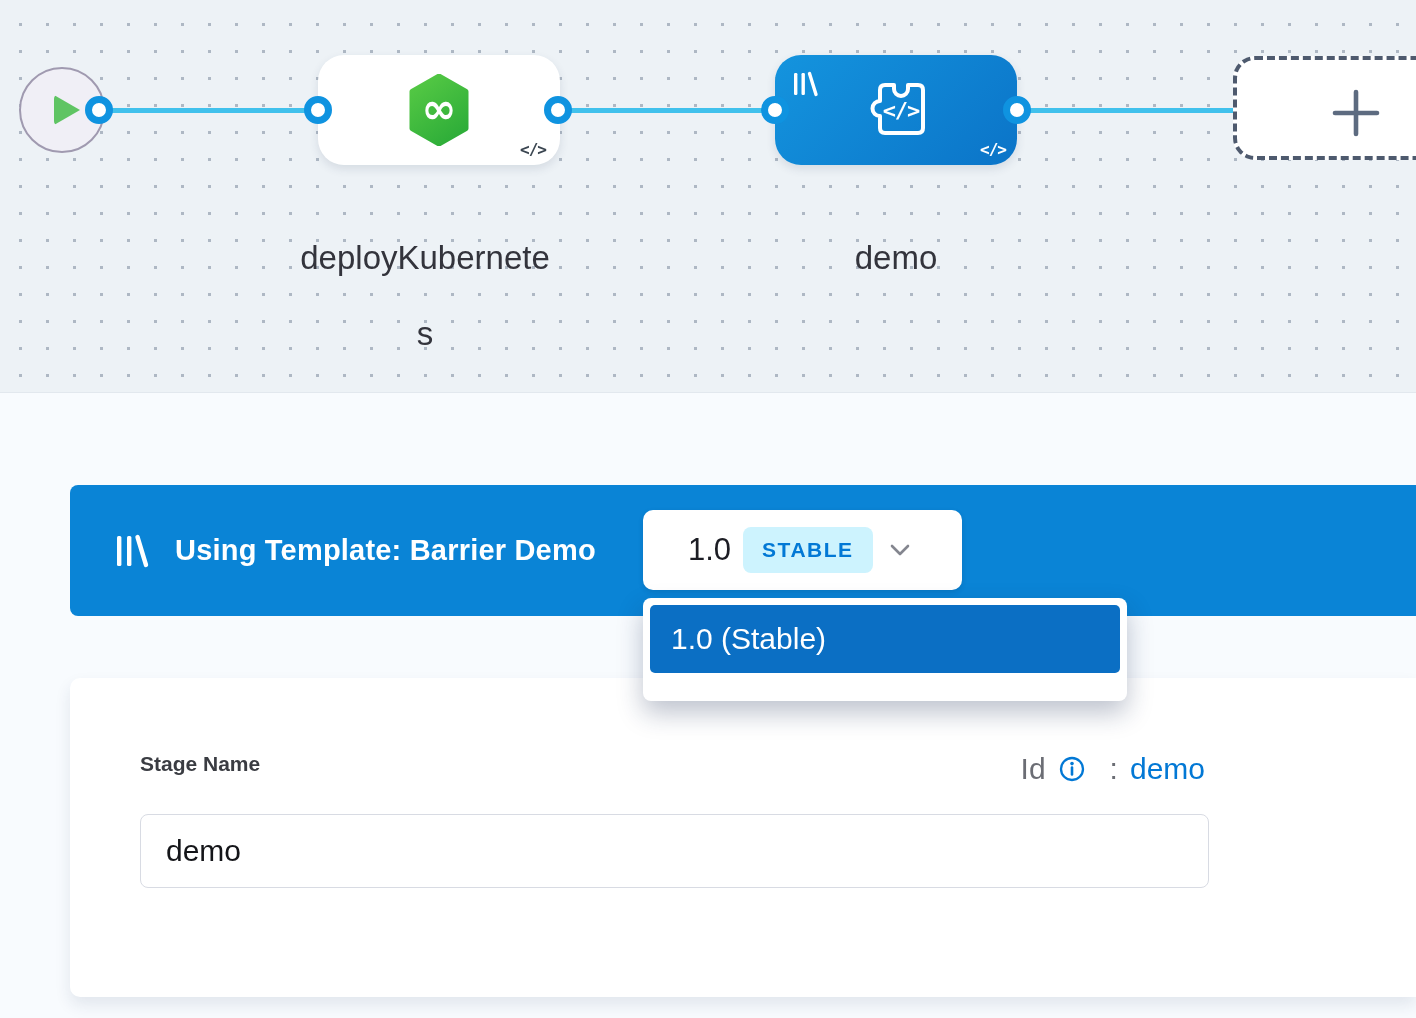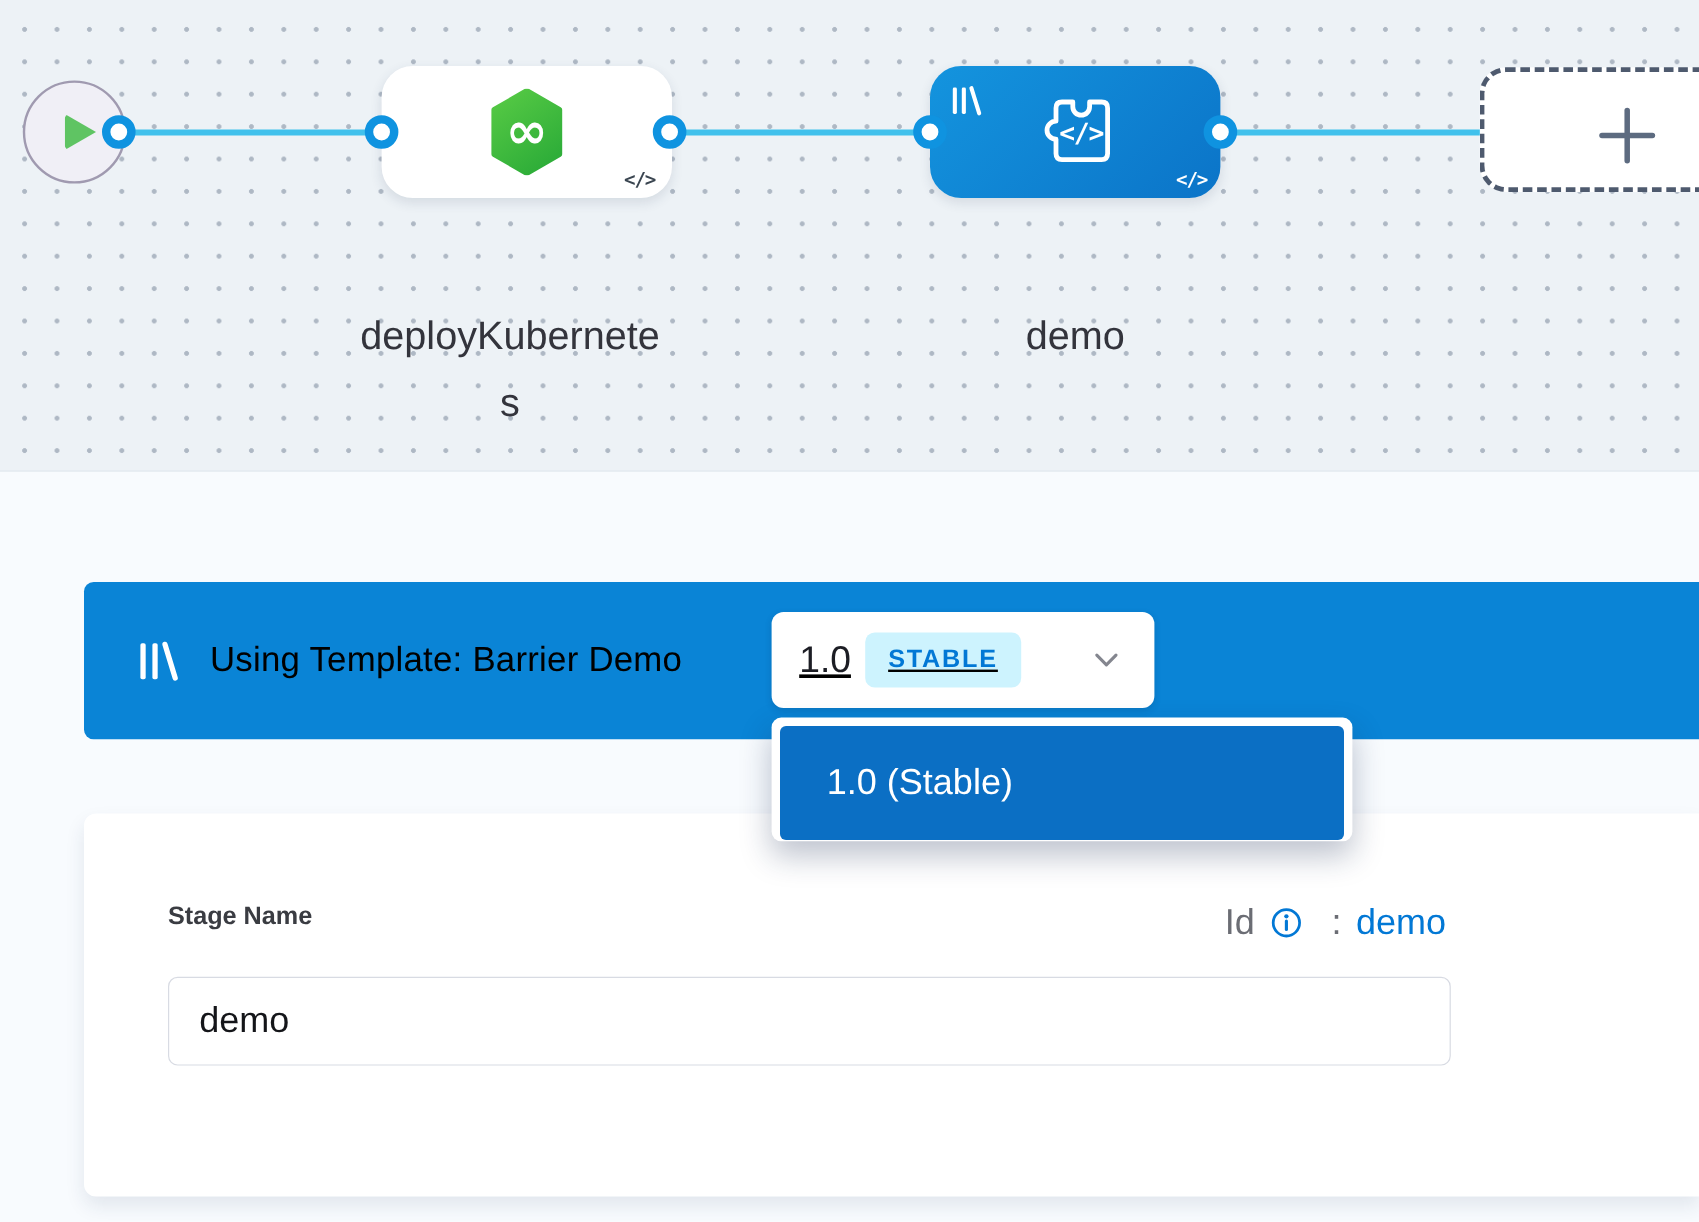--- a/index.html
+++ b/index.html
@@ -29,43 +29,43 @@
   .node-blue  { left:775px; background:linear-gradient(135deg,#1494de 0%,#0b74c8 100%); }
   .hex-icon { position:absolute; left:89px; top:19px; }
   .custom-icon { position:absolute; left:93px; top:25px; }
   .lib-icon-node { position:absolute; left:17px; top:16px; }
   .code-badge { position:absolute; right:14px; bottom:6px; font-size:16px; font-weight:bold;
           letter-spacing:-1px; color:#3a4550; font-family:"DejaVu Sans Mono",monospace; }
   .code-badge.white { color:#ffffff; right:11px; }
   .add-node { position:absolute; left:1233px; top:56px; width:239px; height:104px;
           background:#ffffff; border:4px dashed #4e5a6e; border-radius:22px; z-index:3; }
   .plus-icon { position:absolute; left:95px; top:29px; }
-  .node-label { position:absolute; font-size:33px; color:#33343c; text-align:center; line-height:56px;margin-top:32px; }
+  .node-label { position:absolute; font-size:33px; color:#33343c; text-align:center; line-height:76px; }
   .lbl-deploy { left:299px; top:220px; width:252px; word-break:break-all; }
   .lbl-demo   { left:775px; top:220px; width:242px; }
   .lbl-add    { left:1259px; top:218px; white-space:nowrap; text-align:left; }
 
   
   .banner { position:absolute; left:70px; top:485px; width:1346px; height:131px;
           background:#0a84d6; border-radius:8px 0 0 8px; z-index:1;
           display:flex; align-items:center; padding-left:45px; }
-  .banner-text { color:#000000; font-size:29px; font-weight:400; margin-left:26px; letter-spacing:0.2px; }
+  .banner-text { color:#ffffff; font-size:29px; font-weight:700; margin-left:26px; letter-spacing:0.2px; }
   .version-box { position:absolute; left:573px; top:25px; width:319px; height:80px; background:#ffffff;
           border-radius:10px; box-shadow:0 2px 5px rgba(0,40,80,0.15);
-          display:flex; align-items:center; padding:0 23px; cursor:pointer;text-decoration:underline; }
+          display:flex; align-items:center; padding:0 45px; cursor:pointer; }
   .version-num { font-size:31px; color:#1c1d24; font-weight:500; }
   .version-badge { margin-left:12px; background:#cdf3fe; color:#0278d5; font-size:21px; font-weight:bold;
           letter-spacing:1.5px; padding:11px 19px; border-radius:8px; }
   .chev { margin-left:auto; }
 
   
   .menu { position:absolute; left:643px; top:598px; width:484px; height:103px; background:#ffffff;
           border-radius:8px; box-shadow:0 12px 26px rgba(20,40,80,0.28); z-index:6; padding:7px; }
-  .menu-item { width:100%; height:95px; background:#0b6fc4; border-radius:5px; display:flex;
-          align-items:center; padding-left:39px; cursor:pointer; }
+  .menu-item { width:100%; height:68px; background:#0b6fc4; border-radius:5px; display:flex;
+          align-items:center; padding-left:21px; cursor:pointer; }
   .menu-item-label { color:#ffffff; font-size:30px; }
 
   
   .panel { position:absolute; left:70px; top:678px; width:1346px; height:319px; background:#ffffff;
           border-radius:10px 0 0 10px; box-shadow:0 8px 16px rgba(30,50,90,0.10); z-index:2; }
   .stage-name-label { position:absolute; left:70px; top:74px; font-size:21px; font-weight:600; color:#3a3c42; }
   .id-row { position:absolute; top:74px; right:211px; display:flex; align-items:center; gap:12px; }
   .id-label { font-size:30px; color:#6b6d74; }
   .id-colon { font-size:30px; color:#6b6d74; margin-left:12px; }
   .id-value { font-size:30px; color:#0278d5; }

